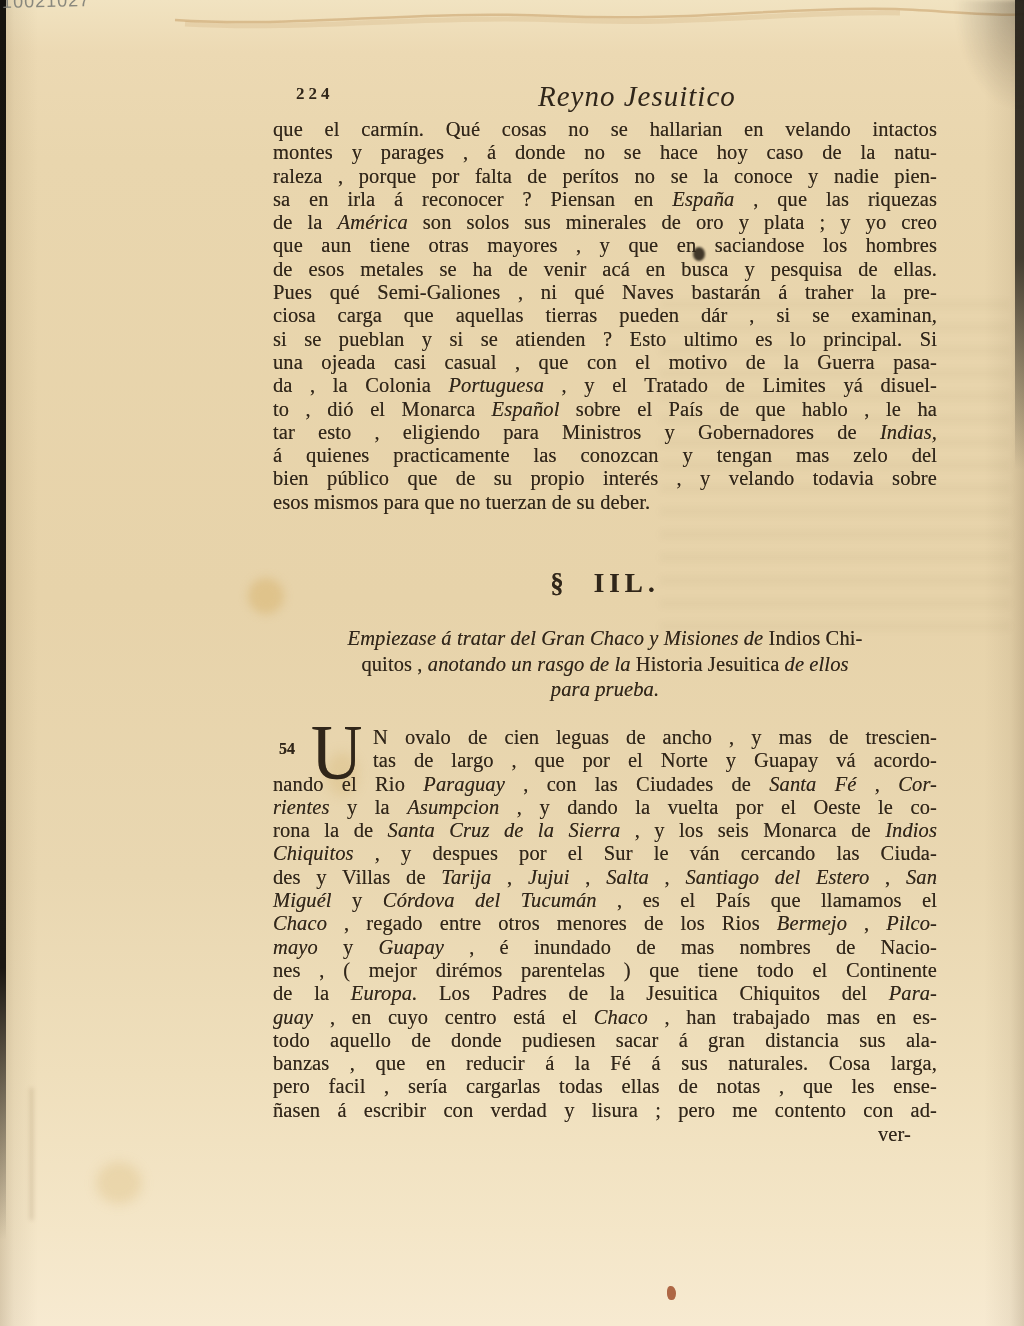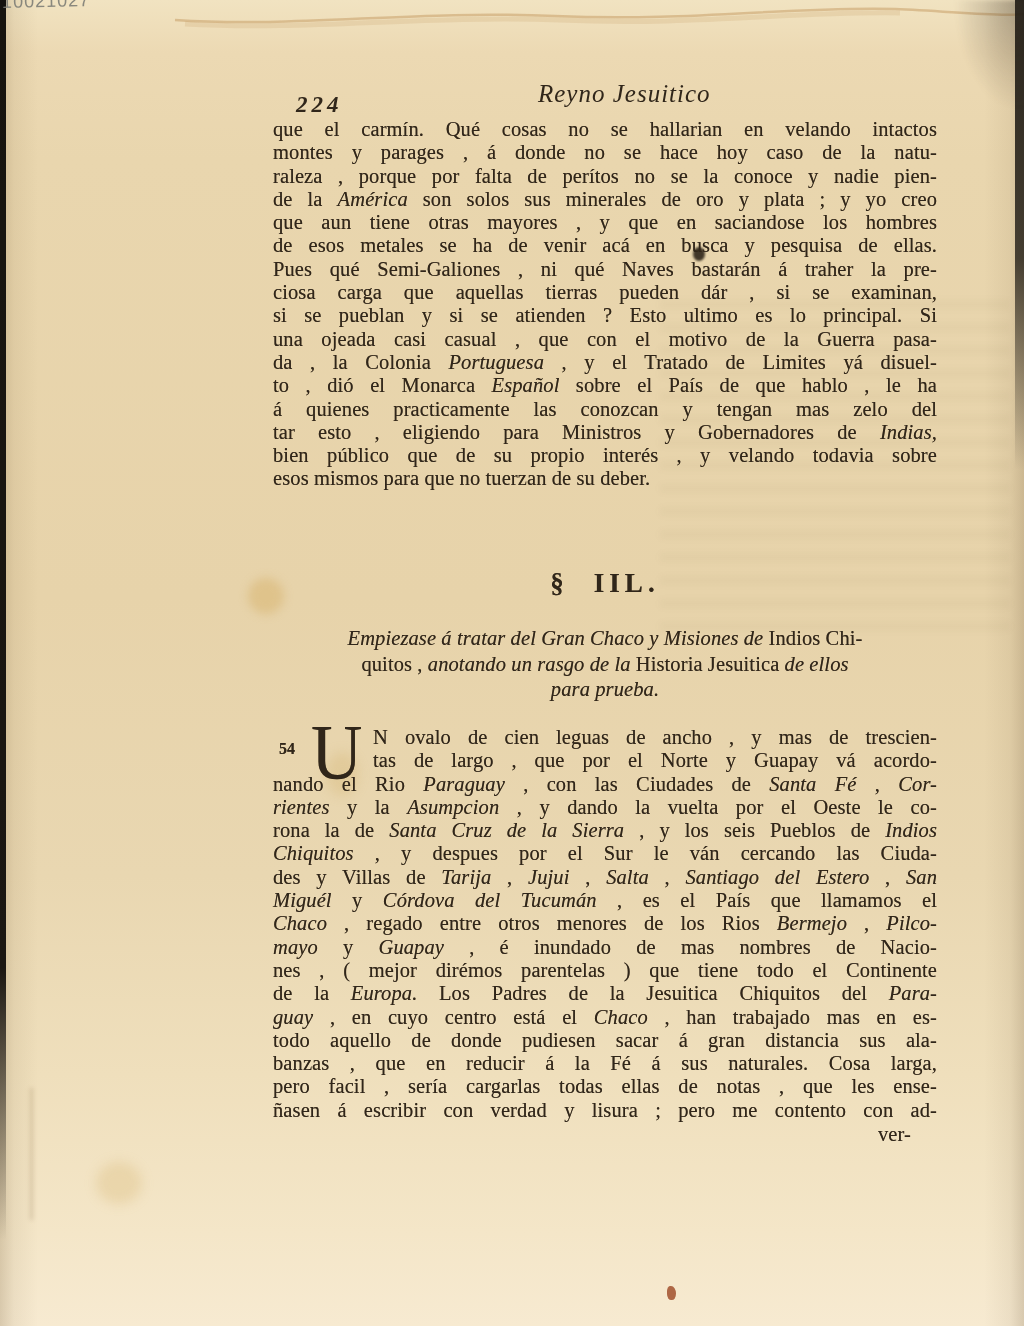--- a/index.html
+++ b/index.html
@@ -32,22 +32,22 @@
   .ghost { position:absolute; left:660px; top:300px; width:350px; height:340px; opacity:0.6; filter:blur(3px);
     background:repeating-linear-gradient(180deg, rgba(115,100,62,0.08) 0 9px, rgba(0,0,0,0) 9px 23px); }
 
   .tideline { position:absolute; left:0; top:0; width:1024px; height:44px; }
 
   
   .inscription { position:absolute; left:2px; top:-9px; font-family:"Liberation Sans", sans-serif;
     font-size:18px; letter-spacing:1px; color:rgba(125,125,118,0.9); transform:rotate(-1.2deg); }
 
   
-  .pagenum { position:absolute; left:296px; top:92px; font-size:23px; letter-spacing:4px; font-weight:bold;font-style:italic; }
-  .runtitle { position:absolute; left:538px; top:80px; font-size:25px; font-style:italic; letter-spacing:1px; }
+  .pagenum { position:absolute; left:296px; top:84px; font-size:17px; letter-spacing:4px; font-weight:bold; }
+  .runtitle { position:absolute; left:538px; top:80px; font-size:29px; font-style:italic; letter-spacing:1px; }
 
   
   .col { position:absolute; left:273px; width:664px; font-size:20.5px; line-height:23.3px;
     letter-spacing:0.1px; text-shadow:0 0 0.4px rgba(45,30,12,0.55); }
   .tline { text-align:justify; text-align-last:justify; white-space:normal; }
   .it { font-style:italic; }
 
   .para1 { top:118px; }
   .para1 .tline:last-child { text-align-last:left; }
 
@@ -87,31 +87,32 @@
 
   <div class="inscription">10021027</div>
 
   <div class="pagenum">224</div>
   <div class="runtitle">Reyno Jesuitico</div>
 
   <div class="col para1">
       <div class="tline"><span>que el carmín. Qué cosas no se hallarian en velando intactos</span></div>
       <div class="tline"><span>montes y parages , á donde no se hace hoy caso de la natu-</span></div>
       <div class="tline"><span>raleza , porque por falta de perítos no se la conoce y nadie pien-</span></div>
+      <div class="tline"><span>sa en irla á reconocer ? Piensan en </span><span class="it">España</span><span> , que las riquezas</span></div>
       <div class="tline"><span>de la </span><span class="it">América</span><span> son solos sus minerales de oro y plata ; y yo creo</span></div>
       <div class="tline"><span>que aun tiene otras mayores , y que en saciandose los hombres</span></div>
       <div class="tline"><span>de esos metales se ha de venir acá en busca y pesquisa de ellas.</span></div>
       <div class="tline"><span>Pues qué Semi-Galiones , ni qué Naves bastarán á traher la pre-</span></div>
       <div class="tline"><span>ciosa carga que aquellas tierras pueden dár , si se examinan,</span></div>
       <div class="tline"><span>si se pueblan y si se atienden ? Esto ultimo es lo principal. Si</span></div>
       <div class="tline"><span>una ojeada casi casual , que con el motivo de la Guerra pasa-</span></div>
       <div class="tline"><span>da , la Colonia </span><span class="it">Portuguesa</span><span> , y el Tratado de Limites yá disuel-</span></div>
       <div class="tline"><span>to , dió el Monarca </span><span class="it">Español</span><span> sobre el País de que hablo , le ha</span></div>
+      <div class="tline"><span>tar esto , eligiendo para Ministros y Gobernadores de </span><span class="it">Indias,</span></div>
       <div class="tline"><span>á quienes practicamente las conozcan y tengan mas zelo del</span></div>
-      <div class="tline"><span>tar esto , eligiendo para Ministros y Gobernadores de </span><span class="it">Indias,</span></div>
       <div class="tline"><span>bien público que de su propio interés , y velando todavia sobre</span></div>
       <div class="tline"><span>esos mismos para que no tuerzan de su deber.</span></div>
     </div>
 
   <div class="heading">
     <span>§</span><span class="numeral">IIL.</span>
   </div>
 
   <div class="col subtitle">
       <div class="tline"><span class="it">Empiezase á tratar del Gran Chaco y Misiones de </span><span>Indios Chi-</span></div>
@@ -120,21 +121,21 @@
     </div>
 
   <div class="col para54">
     <span class="pnum">54</span>
     <span class="dropcap">U</span>
     <div>
         <div class="tline"><span>N ovalo de cien leguas de ancho , y mas de trescien-</span></div>
         <div class="tline"><span>tas de largo , que por el Norte y Guapay vá acordo-</span></div>
         <div class="tline"><span>nando el Rio </span><span class="it">Paraguay</span><span> , con las Ciudades de </span><span class="it">Santa Fé</span><span> , </span><span class="it">Cor-</span></div>
         <div class="tline"><span class="it">rientes</span><span> y la </span><span class="it">Asumpcion</span><span> , y dando la vuelta por el Oeste le co-</span></div>
-        <div class="tline"><span>rona la de </span><span class="it">Santa Cruz de la Sierra</span><span> , y los seis Pueblos de </span><span class="it">Indios</span></div>
+        <div class="tline"><span>rona la de </span><span class="it">Santa Cruz de la Sierra</span><span> , y los seis Monarca de </span><span class="it">Indios</span></div>
         <div class="tline"><span class="it">Chiquitos</span><span> , y despues por el Sur le ván cercando las Ciuda-</span></div>
         <div class="tline"><span>des y Villas de </span><span class="it">Tarija</span><span> , </span><span class="it">Jujui</span><span> , </span><span class="it">Salta</span><span> , </span><span class="it">Santiago del Estero</span><span> , </span><span class="it">San</span></div>
         <div class="tline"><span class="it">Miguél</span><span> y </span><span class="it">Córdova del Tucumán</span><span> , es el País que llamamos el</span></div>
         <div class="tline"><span class="it">Chaco</span><span> , regado entre otros menores de los Rios </span><span class="it">Bermejo</span><span> , </span><span class="it">Pilco-</span></div>
         <div class="tline"><span class="it">mayo</span><span> y </span><span class="it">Guapay</span><span> , é inundado de mas nombres de Nacio-</span></div>
         <div class="tline"><span>nes , ( mejor dirémos parentelas ) que tiene todo el Continente</span></div>
         <div class="tline"><span>de la </span><span class="it">Europa.</span><span> Los Padres de la Jesuitica Chiquitos del </span><span class="it">Para-</span></div>
         <div class="tline"><span class="it">guay</span><span> , en cuyo centro está el </span><span class="it">Chaco</span><span> , han trabajado mas en es-</span></div>
         <div class="tline"><span>todo aquello de donde pudiesen sacar á gran distancia sus ala-</span></div>
         <div class="tline"><span>banzas , que en reducir á la Fé á sus naturales. Cosa larga,</span></div>

